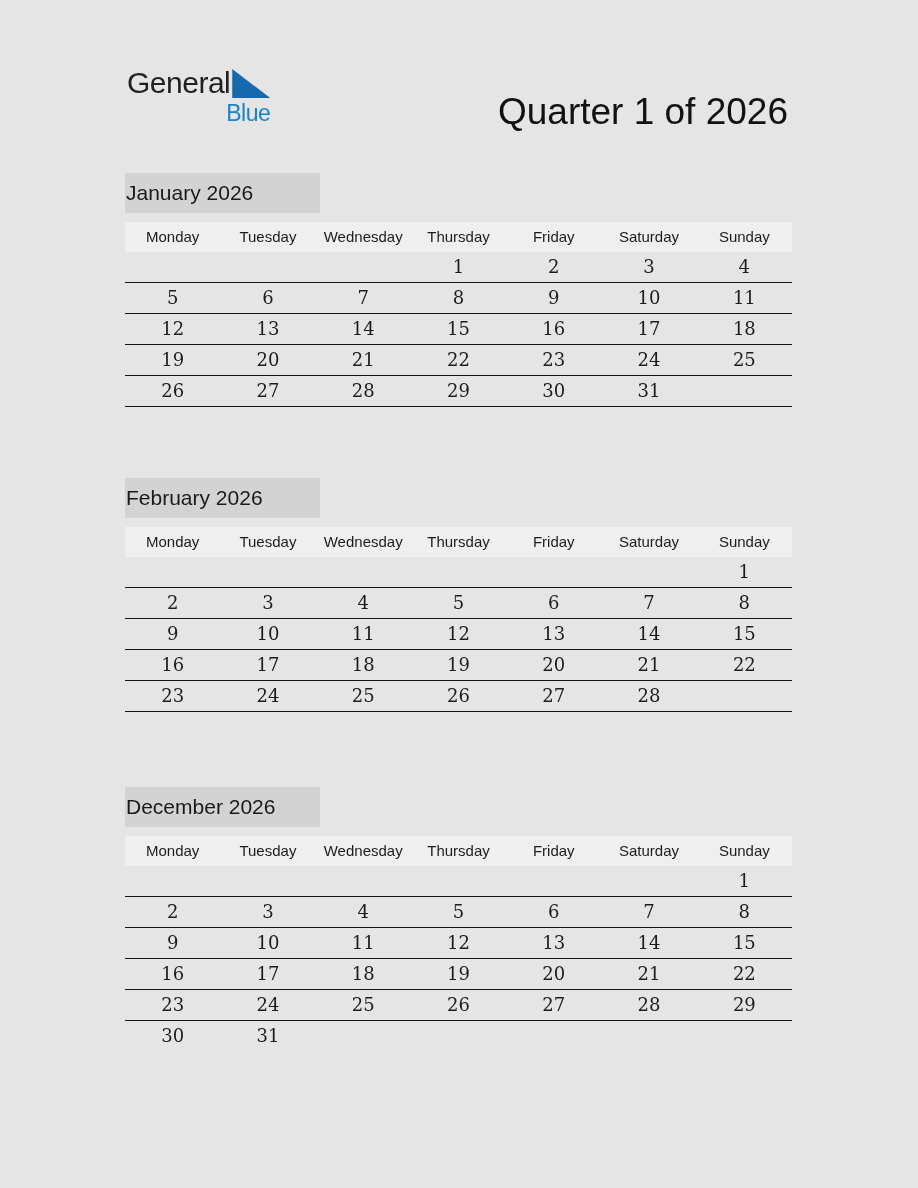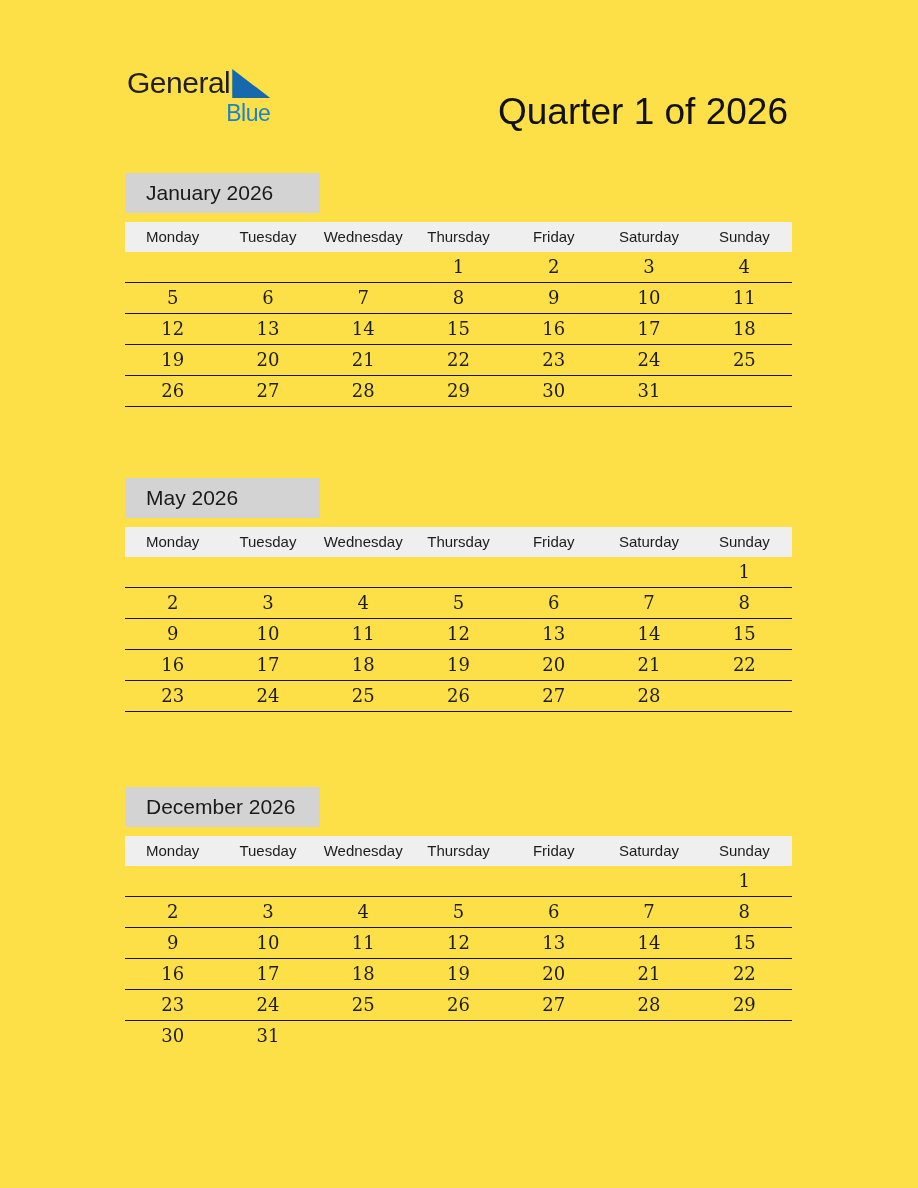--- a/index.html
+++ b/index.html
@@ -1,21 +1,21 @@
 <!DOCTYPE html>
 <html style="--brand-blue: #1569ac; --brand-blue-text: #1d82c8; --month-box-bg: #d3d3d3; --weekday-band-bg: #efefef; --row-line: #161616;"><head>
 <meta charset="utf-8">
 <style>
   * { margin: 0; padding: 0; box-sizing: border-box; }
   html, body { background: #ffffff; }
   .page {
     position: relative;
     width: 918px;
     height: 1188px;
-    background: #fde047;
+    background: #e5e5e5;
     font-family: "Liberation Sans", sans-serif;
     color: #1a1a1a;
     overflow: hidden;
   }
 
   
   .logo {
     position: absolute;
     left: 127px;
     top: 66px;
@@ -62,21 +62,21 @@
   .month-january  { top: 173px; }
   .month-february { top: 478px; }
   .month-march    { top: 787px; }
 
   .month-label {
     width: 195px;
     height: 40px;
     background: var(--month-box-bg, #d3d3d3);
     font-size: 21px;
     line-height: 40px;
-    padding-left: 21px;
+    padding-left: 1px;
     color: #1a1a1a;
   }
   .weekday-row {
     margin-top: 9px;
     height: 30px;
     background: var(--weekday-band-bg, #efefef);
     display: flex;
     align-items: center;
   }
   .weekday-cell {
@@ -169,21 +169,21 @@
           <div class="day-cell">26</div>
           <div class="day-cell">27</div>
           <div class="day-cell">28</div>
           <div class="day-cell">29</div>
           <div class="day-cell">30</div>
           <div class="day-cell">31</div>
           <div class="day-cell"></div>
         </div>
       </section>
       <section class="month month-february">
-        <div class="month-label">May 2026</div>
+        <div class="month-label">February 2026</div>
         <div class="weekday-row">
           <div class="weekday-cell">Monday</div>
           <div class="weekday-cell">Tuesday</div>
           <div class="weekday-cell">Wednesday</div>
           <div class="weekday-cell">Thursday</div>
           <div class="weekday-cell">Friday</div>
           <div class="weekday-cell">Saturday</div>
           <div class="weekday-cell">Sunday</div>
         </div>
         <div class="day-row ruled">

